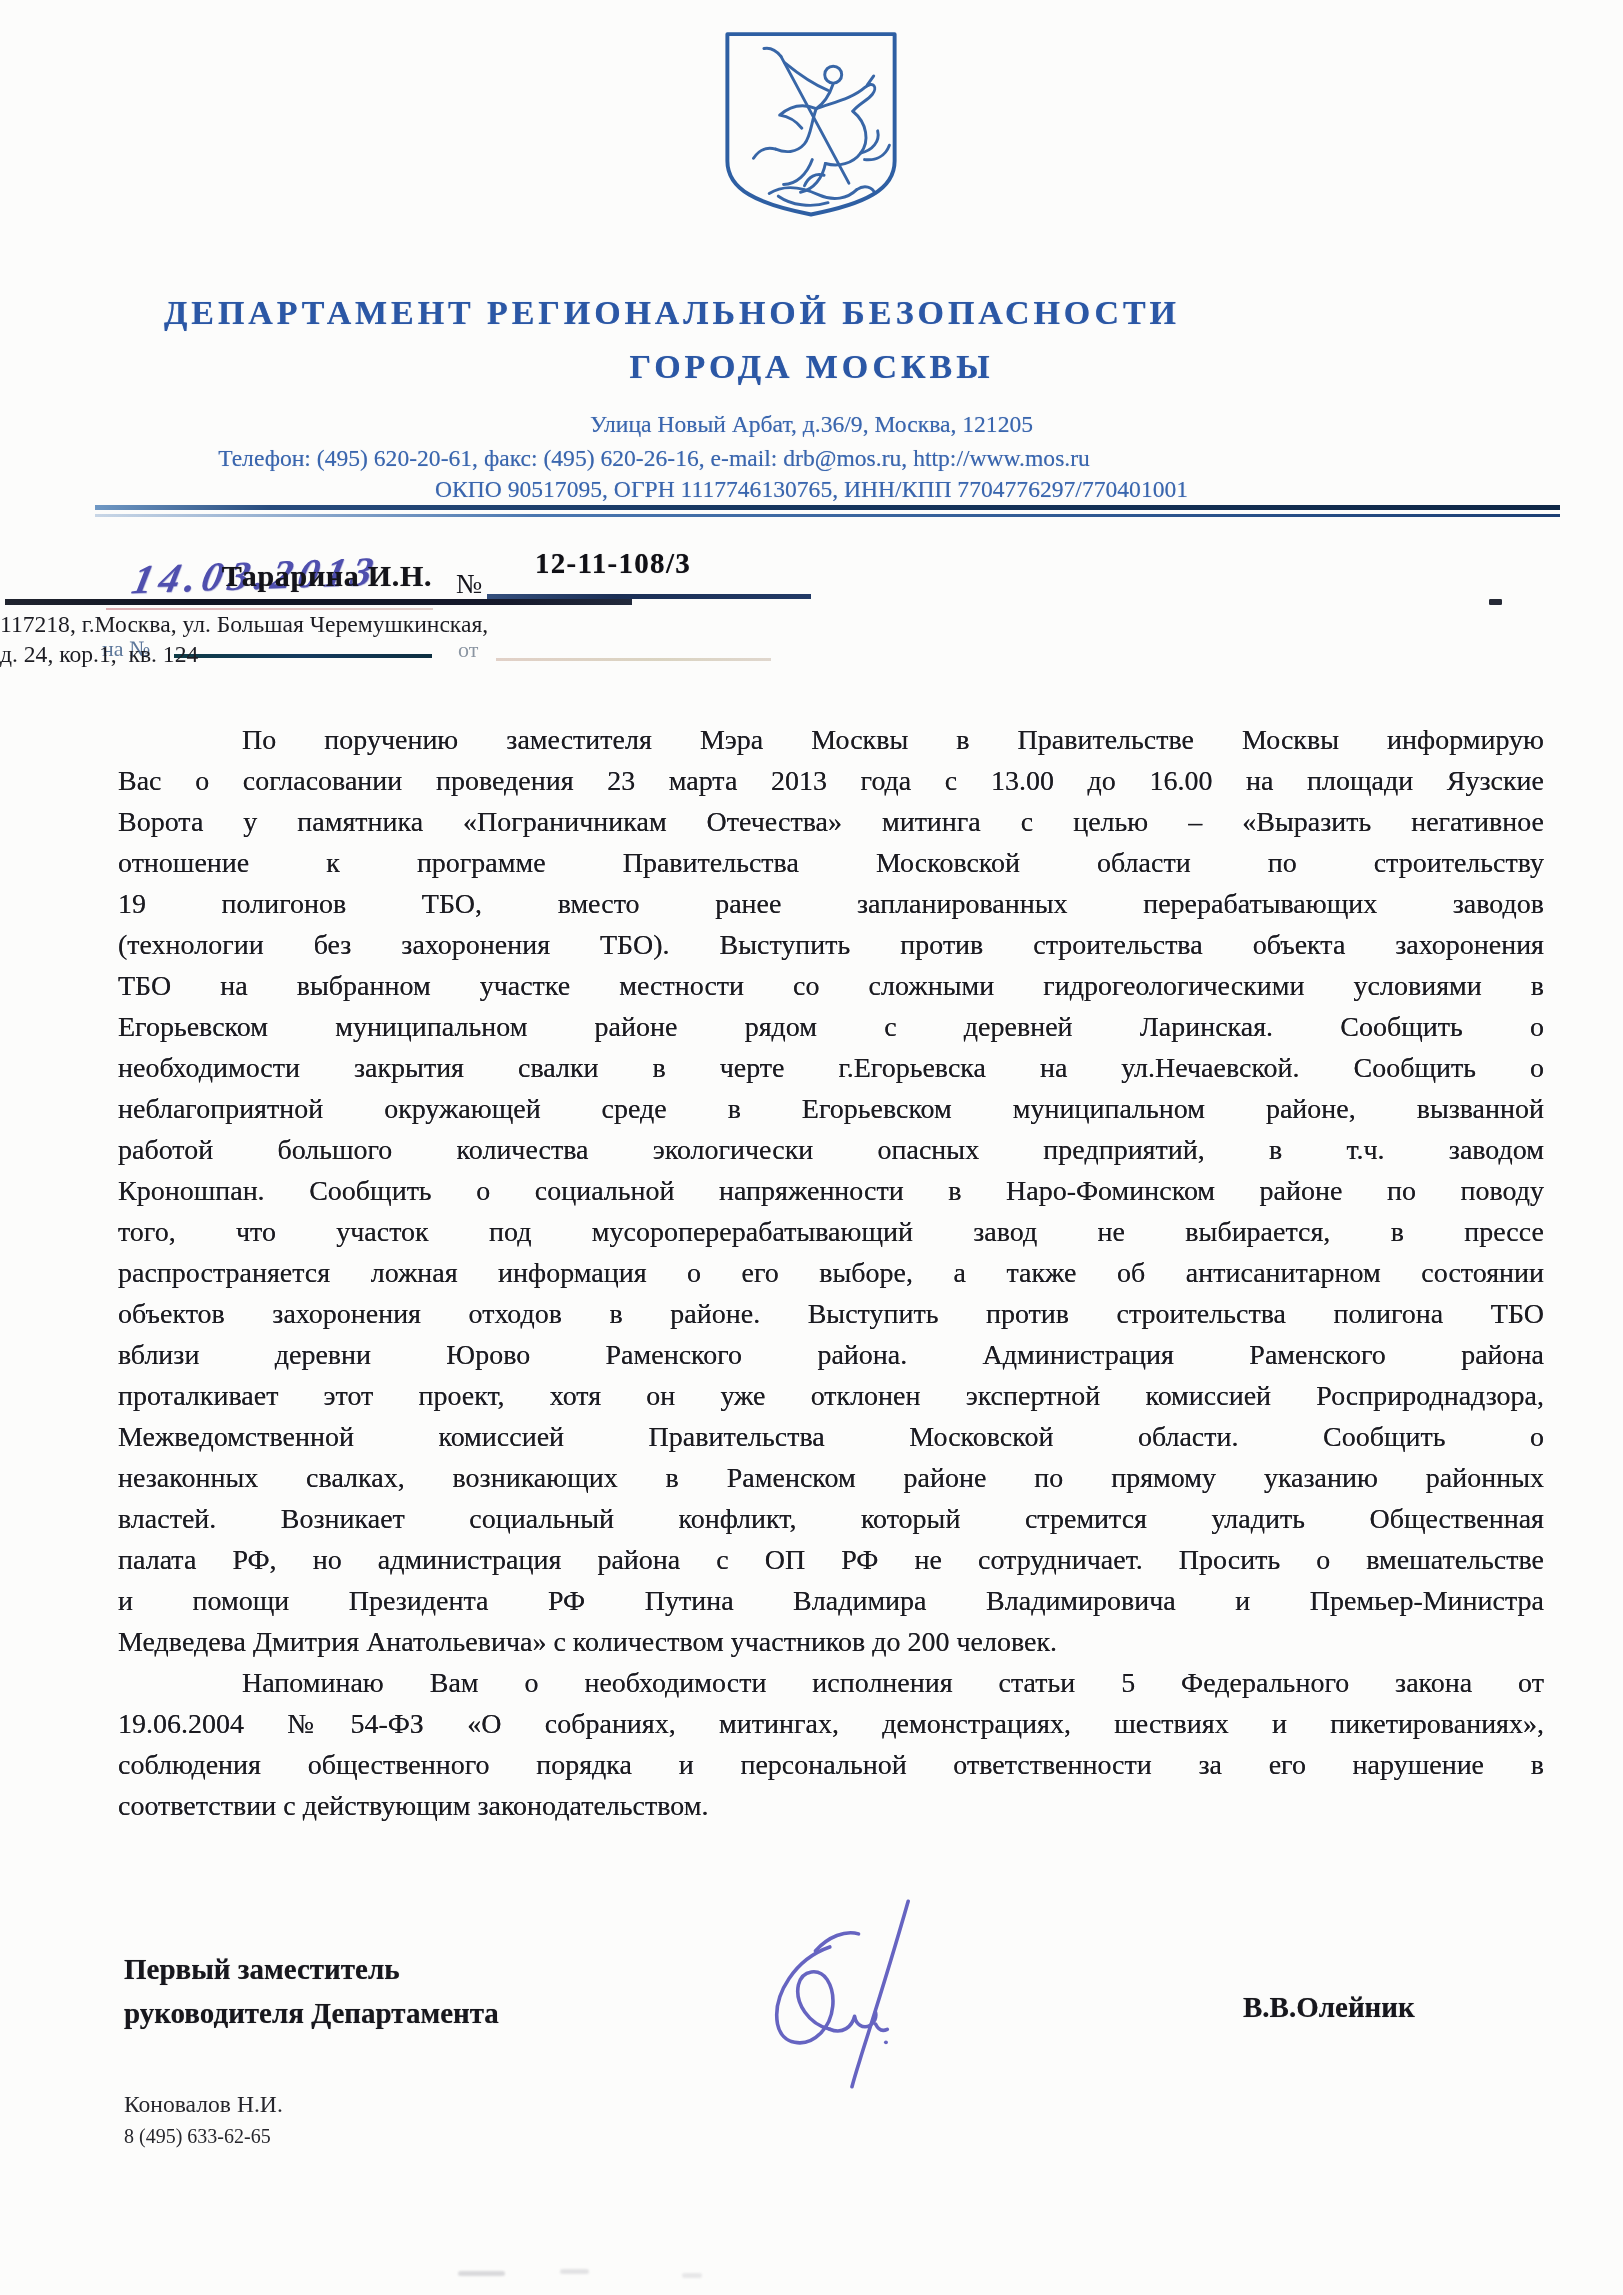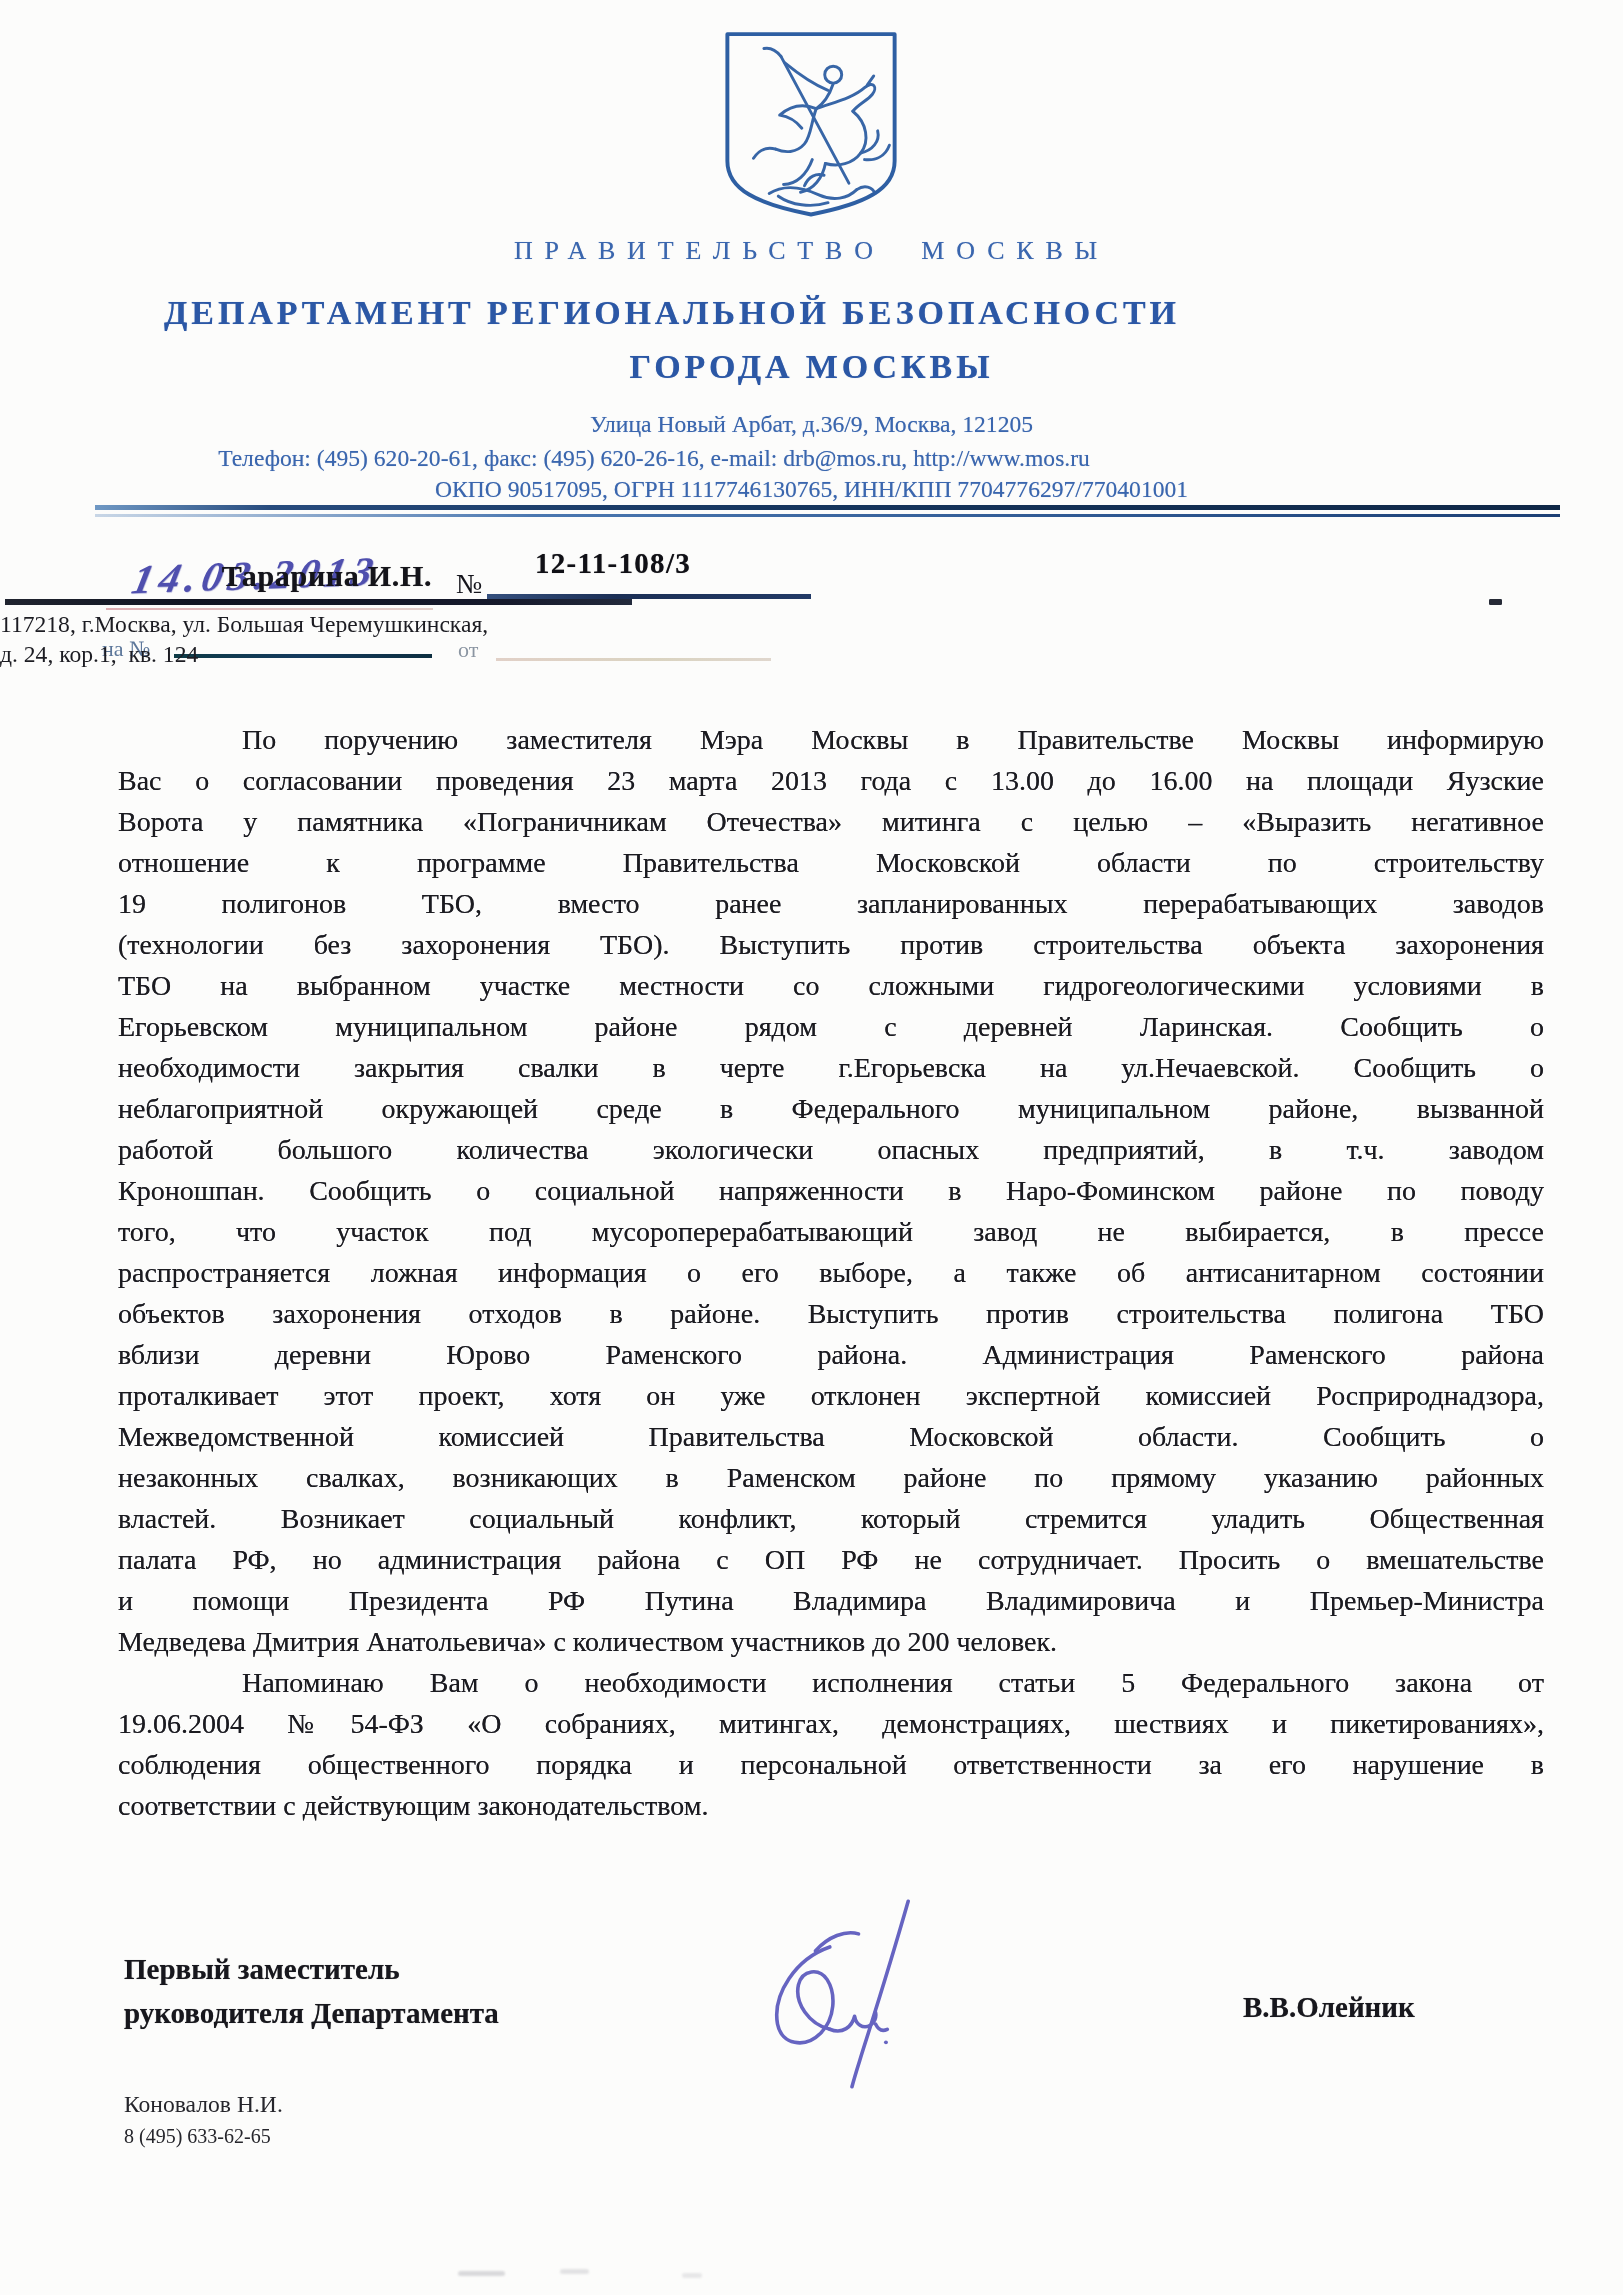--- a/index.html
+++ b/index.html
@@ -121,21 +121,20 @@
       <path d="M172,212 C168,234 154,252 134,256"></path>
       <path d="M152,206 C144,228 128,244 108,244"></path>
       <path d="M96,190 C82,186 70,192 62,204"></path>
       <path d="M140,246 C146,232 158,226 170,230"></path>
       <path d="M86,258 C108,244 136,248 162,260 C184,270 206,266 220,252"></path>
       <path d="M220,252 C232,244 244,248 248,258"></path>
       <path d="M100,262 C120,276 150,280 176,272"></path>
     </g>
   </svg>
 
-  <div class="gov-line">ПРАВИТЕЛЬСТВО МОСКВЫ</div>
   <div class="dept-line1">ДЕПАРТАМЕНТ РЕГИОНАЛЬНОЙ БЕЗОПАСНОСТИ</div>
   <div class="dept-line2">ГОРОДА МОСКВЫ</div>
 
   <div class="addr1">Улица Новый Арбат, д.36/9, Москва, 121205</div>
   <div class="addr2">Телефон: (495) 620-20-61, факс: (495) 620-26-16, e-mail: drb@mos.ru, http://www.mos.ru</div>
   <div class="addr3">ОКПО 90517095, ОГРН 1117746130765, ИНН/КПП 7704776297/770401001</div>
 
   <div class="divider-a"></div>
   <div class="divider-b"></div>
 
@@ -157,21 +156,21 @@
   <div class="letter-body">
       <div class="bline indent">По поручению заместителя Мэра Москвы в Правительстве Москвы информирую</div>
       <div class="bline">Вас о согласовании проведения 23 марта 2013 года с 13.00 до 16.00 на площади Яузские</div>
       <div class="bline">Ворота у памятника «Пограничникам Отечества» митинга с целью – «Выразить негативное</div>
       <div class="bline">отношение к программе Правительства Московской области по строительству</div>
       <div class="bline">19 полигонов ТБО, вместо ранее запланированных перерабатывающих заводов</div>
       <div class="bline">(технологии без захоронения ТБО). Выступить против строительства объекта захоронения</div>
       <div class="bline">ТБО на выбранном участке местности со сложными гидрогеологическими условиями в</div>
       <div class="bline">Егорьевском муниципальном районе рядом с деревней Ларинская. Сообщить о</div>
       <div class="bline">необходимости закрытия свалки в черте г.Егорьевска на ул.Нечаевской. Сообщить о</div>
-      <div class="bline">неблагоприятной окружающей среде в Федерального муниципальном районе, вызванной</div>
+      <div class="bline">неблагоприятной окружающей среде в Егорьевском муниципальном районе, вызванной</div>
       <div class="bline">работой большого количества экологически опасных предприятий, в т.ч. заводом</div>
       <div class="bline">Кроношпан. Сообщить о социальной напряженности в Наро-Фоминском районе по поводу</div>
       <div class="bline">того, что участок под мусороперерабатывающий завод не выбирается, в прессе</div>
       <div class="bline">распространяется ложная информация о его выборе, а также об антисанитарном состоянии</div>
       <div class="bline">объектов захоронения отходов в районе. Выступить против строительства полигона ТБО</div>
       <div class="bline">вблизи деревни Юрово Раменского района. Администрация Раменского района</div>
       <div class="bline">проталкивает этот проект, хотя он уже отклонен экспертной комиссией Росприроднадзора,</div>
       <div class="bline">Межведомственной комиссией Правительства Московской области. Сообщить о</div>
       <div class="bline">незаконных свалках, возникающих в Раменском районе по прямому указанию районных</div>
       <div class="bline">властей. Возникает социальный конфликт, который стремится уладить Общественная</div>

